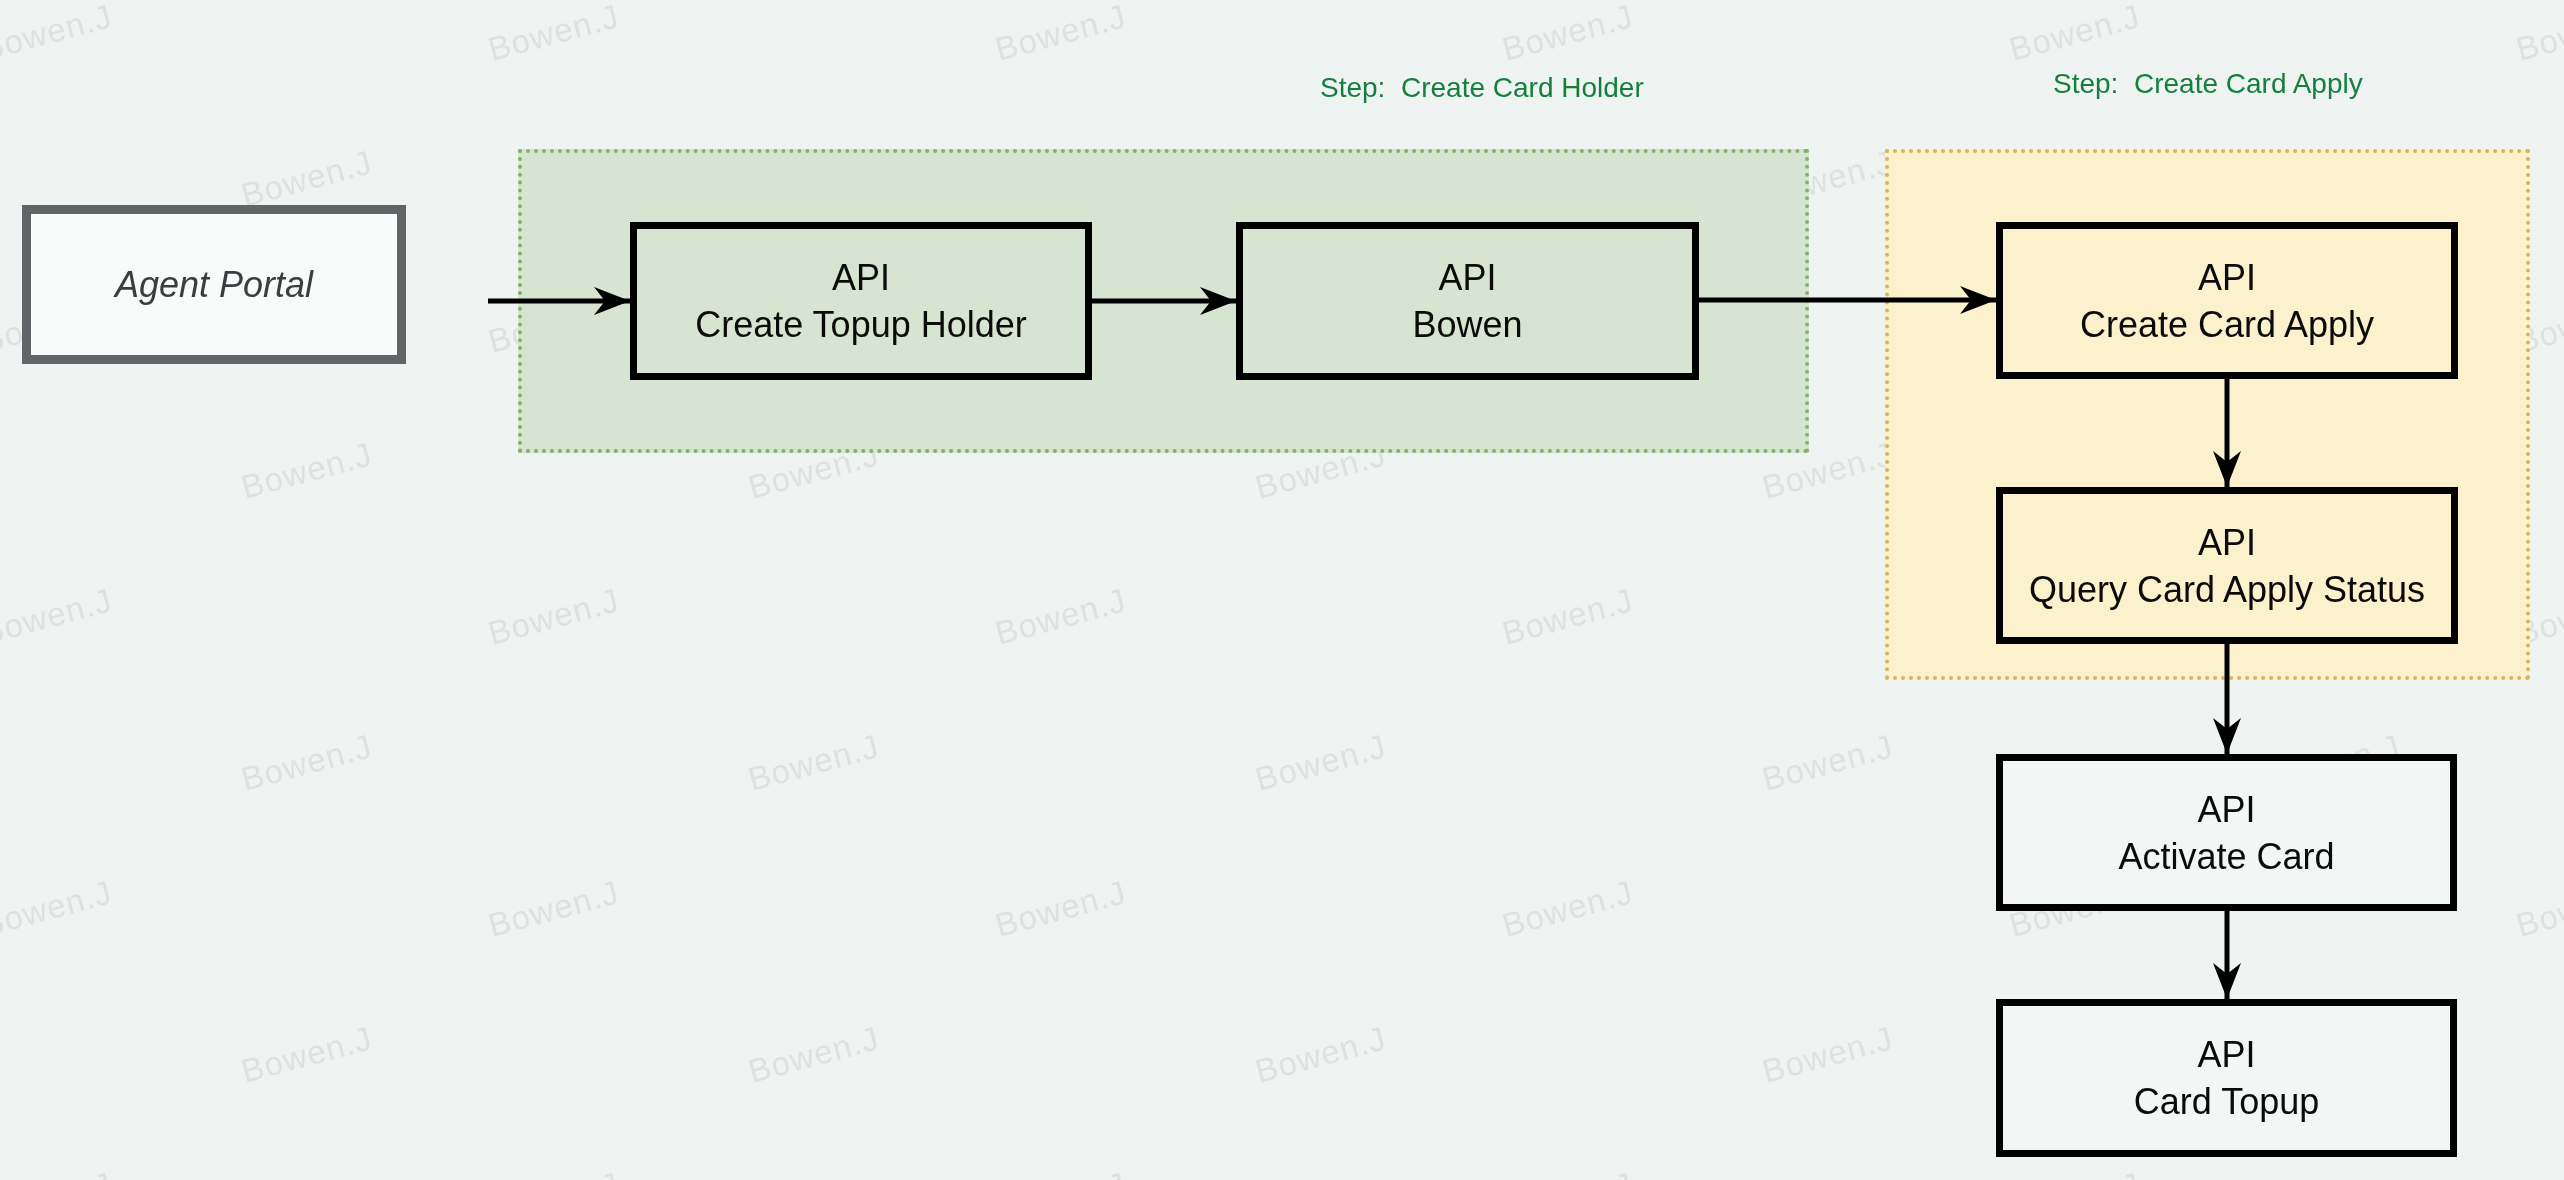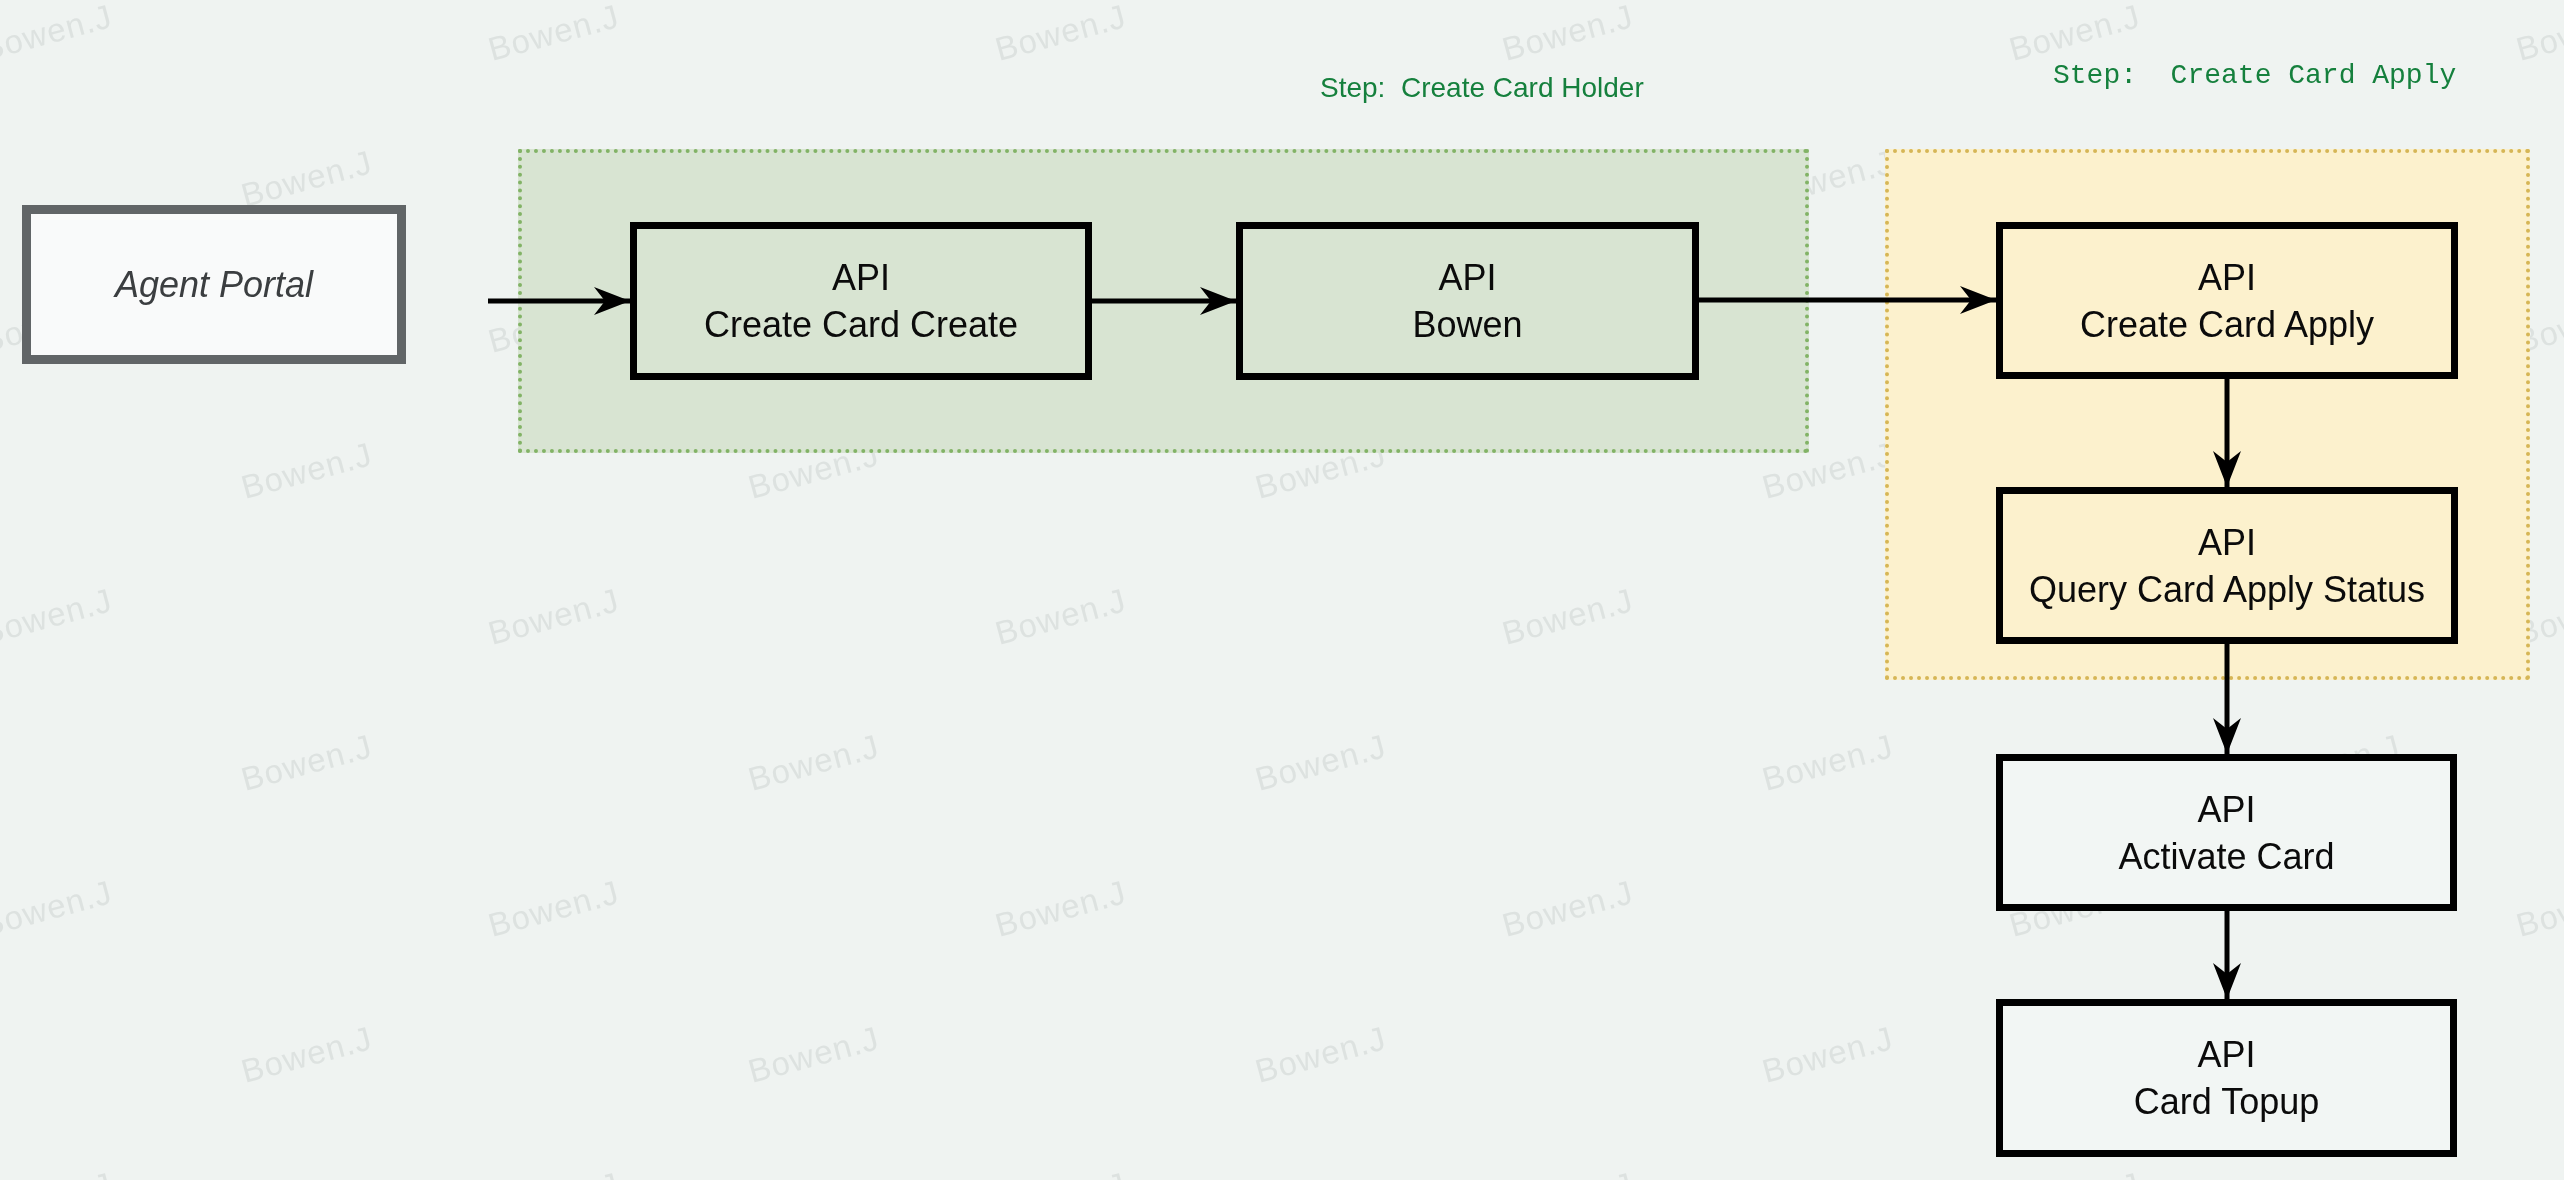--- a/index.html
+++ b/index.html
@@ -46,21 +46,21 @@
     background:var(--yellow-fill);
     border:4px dotted var(--yellow-border);
   }
   .step-label{
     position:absolute;
     font-size:28px;
     color:#15803d;
     white-space:pre;
   }
   #lbl-holder{left:1320px;top:72px;}
-  #lbl-apply{left:2053px;top:60px;font-family:Liberation Mono, monospace;}
+  #lbl-apply{left:2053px;top:68px;}
   svg.connectors{position:absolute;left:0;top:0;pointer-events:none;}
   .node{
     position:absolute;
     display:flex;
     flex-direction:column;
     align-items:center;
     justify-content:center;
     text-align:center;
   }
   .node .line{
@@ -161,21 +161,21 @@
     <line x1="2227" y1="644" x2="2227" y2="754" stroke="#000" stroke-width="5" marker-end="url(#ah)"></line>
     <line x1="2227" y1="911" x2="2227" y2="999" stroke="#000" stroke-width="5" marker-end="url(#ah)"></line>
   </svg>
 
   <div class="node node-portal">
     <span class="line">Agent Portal</span>
   </div>
 
   <div class="node node-api node-holder">
     <span class="line">API</span>
-    <span class="line">Create Card Create</span>
+    <span class="line">Create Topup Holder</span>
   </div>
 
   <div class="node node-api node-upload">
     <span class="line">API</span>
     <span class="line">Bowen</span>
   </div>
 
   <div class="node node-api node-apply">
     <span class="line">API</span>
     <span class="line">Create Card Apply</span>

